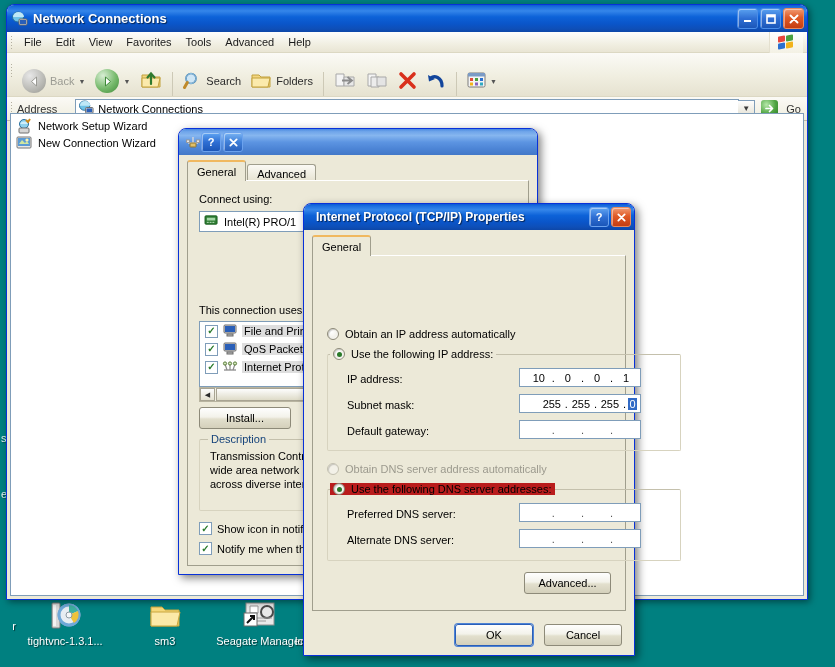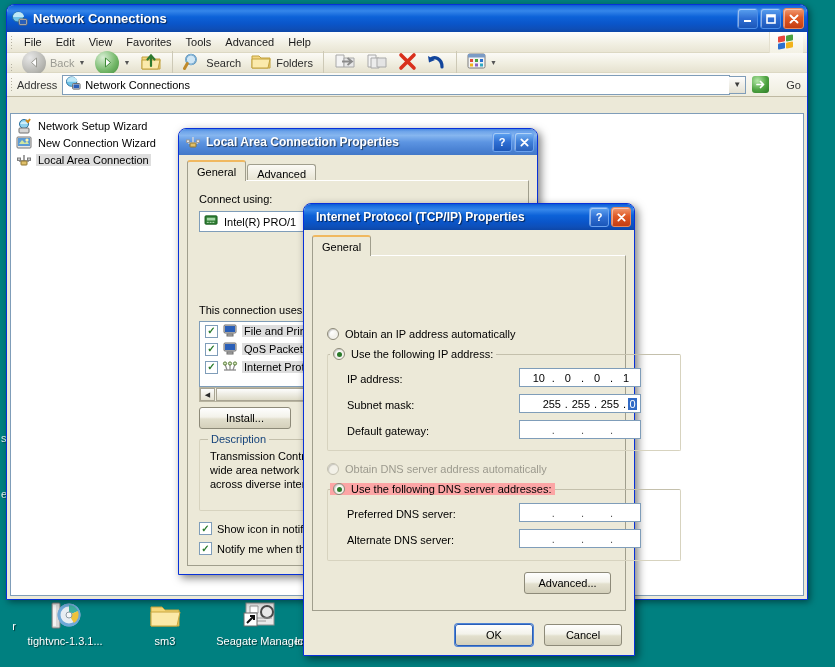--- a/index.html
+++ b/index.html
@@ -96,21 +96,21 @@
     display:flex; align-items:center; justify-content:center;
   }
   .flag { width:17px; height:15px; position:relative; }
   .flag i { position:absolute; width:7px; height:6px; display:block; border-radius:1px;}
   .flag i:nth-child(1){ background:#e8453c; left:0; top:1px; transform:skewY(-9deg);}
   .flag i:nth-child(2){ background:#4aa03f; left:8px; top:0px; transform:skewY(-9deg);}
   .flag i:nth-child(3){ background:#2a70d0; left:0; top:8px; transform:skewY(-9deg);}
   .flag i:nth-child(4){ background:#f2b31c; left:8px; top:7px; transform:skewY(-9deg);}
 
   .toolbar {
-    height: 20px; display:flex; align-items:center;
+    height: 44px; display:flex; align-items:flex-end;
     background: linear-gradient(to bottom,#fbfaf6,#f0eee0 55%,#e6e2d0);
     padding-left: 10px; position:relative;
     border-bottom: 1px solid #dcd8c3;
   }
   .tbtn { display:flex; align-items:center; padding:2px 5px; height:30px; }
   .tbtn .lbl { margin-left:4px; font-size:11px; color:#2b2b2b; }
   .tbtn.disabled .lbl { color:#9b9b93; }
   .tsep { width:1px; height:24px; background:#cdc9b6; margin:0 5px; }
   .caret { font-size:7px; color:#555; margin-left:4px; }
 
@@ -121,21 +121,21 @@
   }
   .circ.back { background: radial-gradient(circle at 33% 28%, #e7e7e7, #b9b9b4 60%, #96968f); color:#fff; }
   .circ.fwd  { background: radial-gradient(circle at 33% 28%, #d8eed4, #76b96b 55%, #3f8a39); }
 
   .addrbar {
     height: 24px; display:flex; align-items:center;
     background: linear-gradient(to bottom,#fbfaf6,#efedde);
     padding-left:10px; position:relative;
     border-bottom:1px solid #bfb9a2;
   }
-  .addrbar .albl { color:#333; margin-right:5px; font-size:11px;}
+  .addrbar .albl { color:#333; margin-right:18px; font-size:11px;}
   .addrfield {
     flex:1; height:20px; background:#fff;
     border:1px solid #7f9db9;
     display:flex; align-items:center; padding-left:3px;
     margin-right:0px;
   }
   .addrfield .txt { margin-left:4px; font-size:11px; color:#000; }
   .addrdrop {
     width:17px; height:18px; margin-left:-1px;
     background: linear-gradient(to bottom,#fdfdfd,#e3e0d2);
@@ -143,21 +143,21 @@
     display:flex;align-items:center;justify-content:center;
     font-size:8px; color:#3a3a3a;
   }
   .gobtn { display:flex; align-items:center; padding:0 6px; }
   .gobox {
     width:17px;height:17px;border-radius:3px;
     background: radial-gradient(circle at 32% 28%, #b5e8a8, #4ea341 55%, #2c7a27);
     display:flex;align-items:center;justify-content:center;
     color:#fff;font-size:10px;font-weight:bold;
   }
-  .gobtn .glbl{ margin-left:17px; font-size:11px; color:#333;}
+  .gobtn .glbl{ margin-left:8px; font-size:11px; color:#333;}
 
   .client {
     position:absolute; left:3px; right:3px; top:108px; bottom:3px;
     background:#fff; border:1px solid #7f9db9;
     overflow:hidden;
   }
   .listitem {
     display:flex; align-items:center; height:17px;
     padding-left:5px; font-size:11px; color:#000;
   }
@@ -564,48 +564,35 @@
           <span class="li-ico">
             <svg width="16" height="16" viewBox="0 0 16 16">
               <rect x="1" y="2" width="14" height="11" rx="1" fill="#e8e8e8" stroke="#767676"></rect>
               <rect x="2" y="3" width="12" height="8" fill="#5b9bd5"></rect>
               <path d="M3 9 l3 -4 l3 3 l2 -2 l2 3z" fill="#cfe6a0"></path>
               <circle cx="11" cy="5" r="1.6" fill="#fff3b0"></circle>
             </svg>
           </span>
           <span class="nm">New Connection Wizard</span>
         </div>
-        <div class="listitem sel">
-          <span class="li-ico">
-            <svg width="16" height="16" viewBox="0 0 16 16">
-              <path d="M3 9h10" stroke="#7a7a7a" stroke-width="1.4"></path>
-              <path d="M8 3v6" stroke="#7a7a7a" stroke-width="1.4"></path>
-              <rect x="5" y="9" width="6" height="4" rx="0.6" fill="#e0c06a" stroke="#8d7430"></rect>
-              <rect x="1.5" y="6" width="3" height="2.4" fill="#cfcfcf" stroke="#7a7a7a"></rect>
-              <rect x="11.5" y="6" width="3" height="2.4" fill="#cfcfcf" stroke="#7a7a7a"></rect>
-            </svg>
-          </span>
-          <span class="nm">Local Area Connection</span>
-        </div>
       </div>
     </div>
   </div>
 
   <div class="dlg inactive" style="left:178px; top:128px; width:360px; height:447px;">
     <div class="bar">
       <span class="tb-icon">
         <svg width="16" height="16" viewBox="0 0 16 16">
           <path d="M3 9h10" stroke="#d8d8d8" stroke-width="1.4"></path>
           <path d="M8 3v6" stroke="#d8d8d8" stroke-width="1.4"></path>
           <rect x="5" y="9" width="6" height="4" rx="0.6" fill="#e0c06a" stroke="#8d7430"></rect>
           <rect x="1.5" y="6" width="3" height="2.4" fill="#f0f0f0" stroke="#9a9a9a"></rect>
           <rect x="11.5" y="6" width="3" height="2.4" fill="#f0f0f0" stroke="#9a9a9a"></rect>
         </svg>
       </span>
-      <span class="t">Local Area Connection Properties</span>
       <span style="display:flex;gap:2px;">
         <span class="helpbtn">?</span>
         <span class="helpbtn" style="background:linear-gradient(to bottom,#79b4f4,#3f7fd8 50%,#2a62bd);">
           <svg width="9" height="9" viewBox="0 0 10 10">
               <path d="M1.5 1.5 L8.5 8.5 M8.5 1.5 L1.5 8.5" stroke="#fff" stroke-width="2" stroke-linecap="round"></path>
             </svg>
         </span>
       </span>
     </div>
 
@@ -769,21 +756,21 @@
             <span class="oct"></span>
           </span>
         </div>
 
         <div style="position:absolute; left:14px; top:207px; display:flex; align-items:center; gap:6px;">
           <span class="radio dis"></span>
           <span class="lbl dim">Obtain DNS server address automatically</span>
         </div>
 
         <div class="grp" style="left:14px; top:233px; width:354px; height:72px;"></div>
-        <div style="position:absolute; left:17px; top:227px; background:#fca5a5; padding:0 3px; display:flex; align-items:center; gap:6px;">
+        <div style="position:absolute; left:17px; top:227px; background:#b91c1c; padding:0 3px; display:flex; align-items:center; gap:6px;">
           <span class="radio on">
               <span class="dot"></span>
             </span>
           <span class="lbl">Use the following DNS server addresses:</span>
         </div>
 
         <div class="lbl" style="position:absolute; left:34px; top:252px;">Preferred DNS server:</div>
         <div class="tfield" style="position:absolute; left:206px; top:247px; width:122px;">
           <span class="ipbox">
             <span class="oct"></span>

